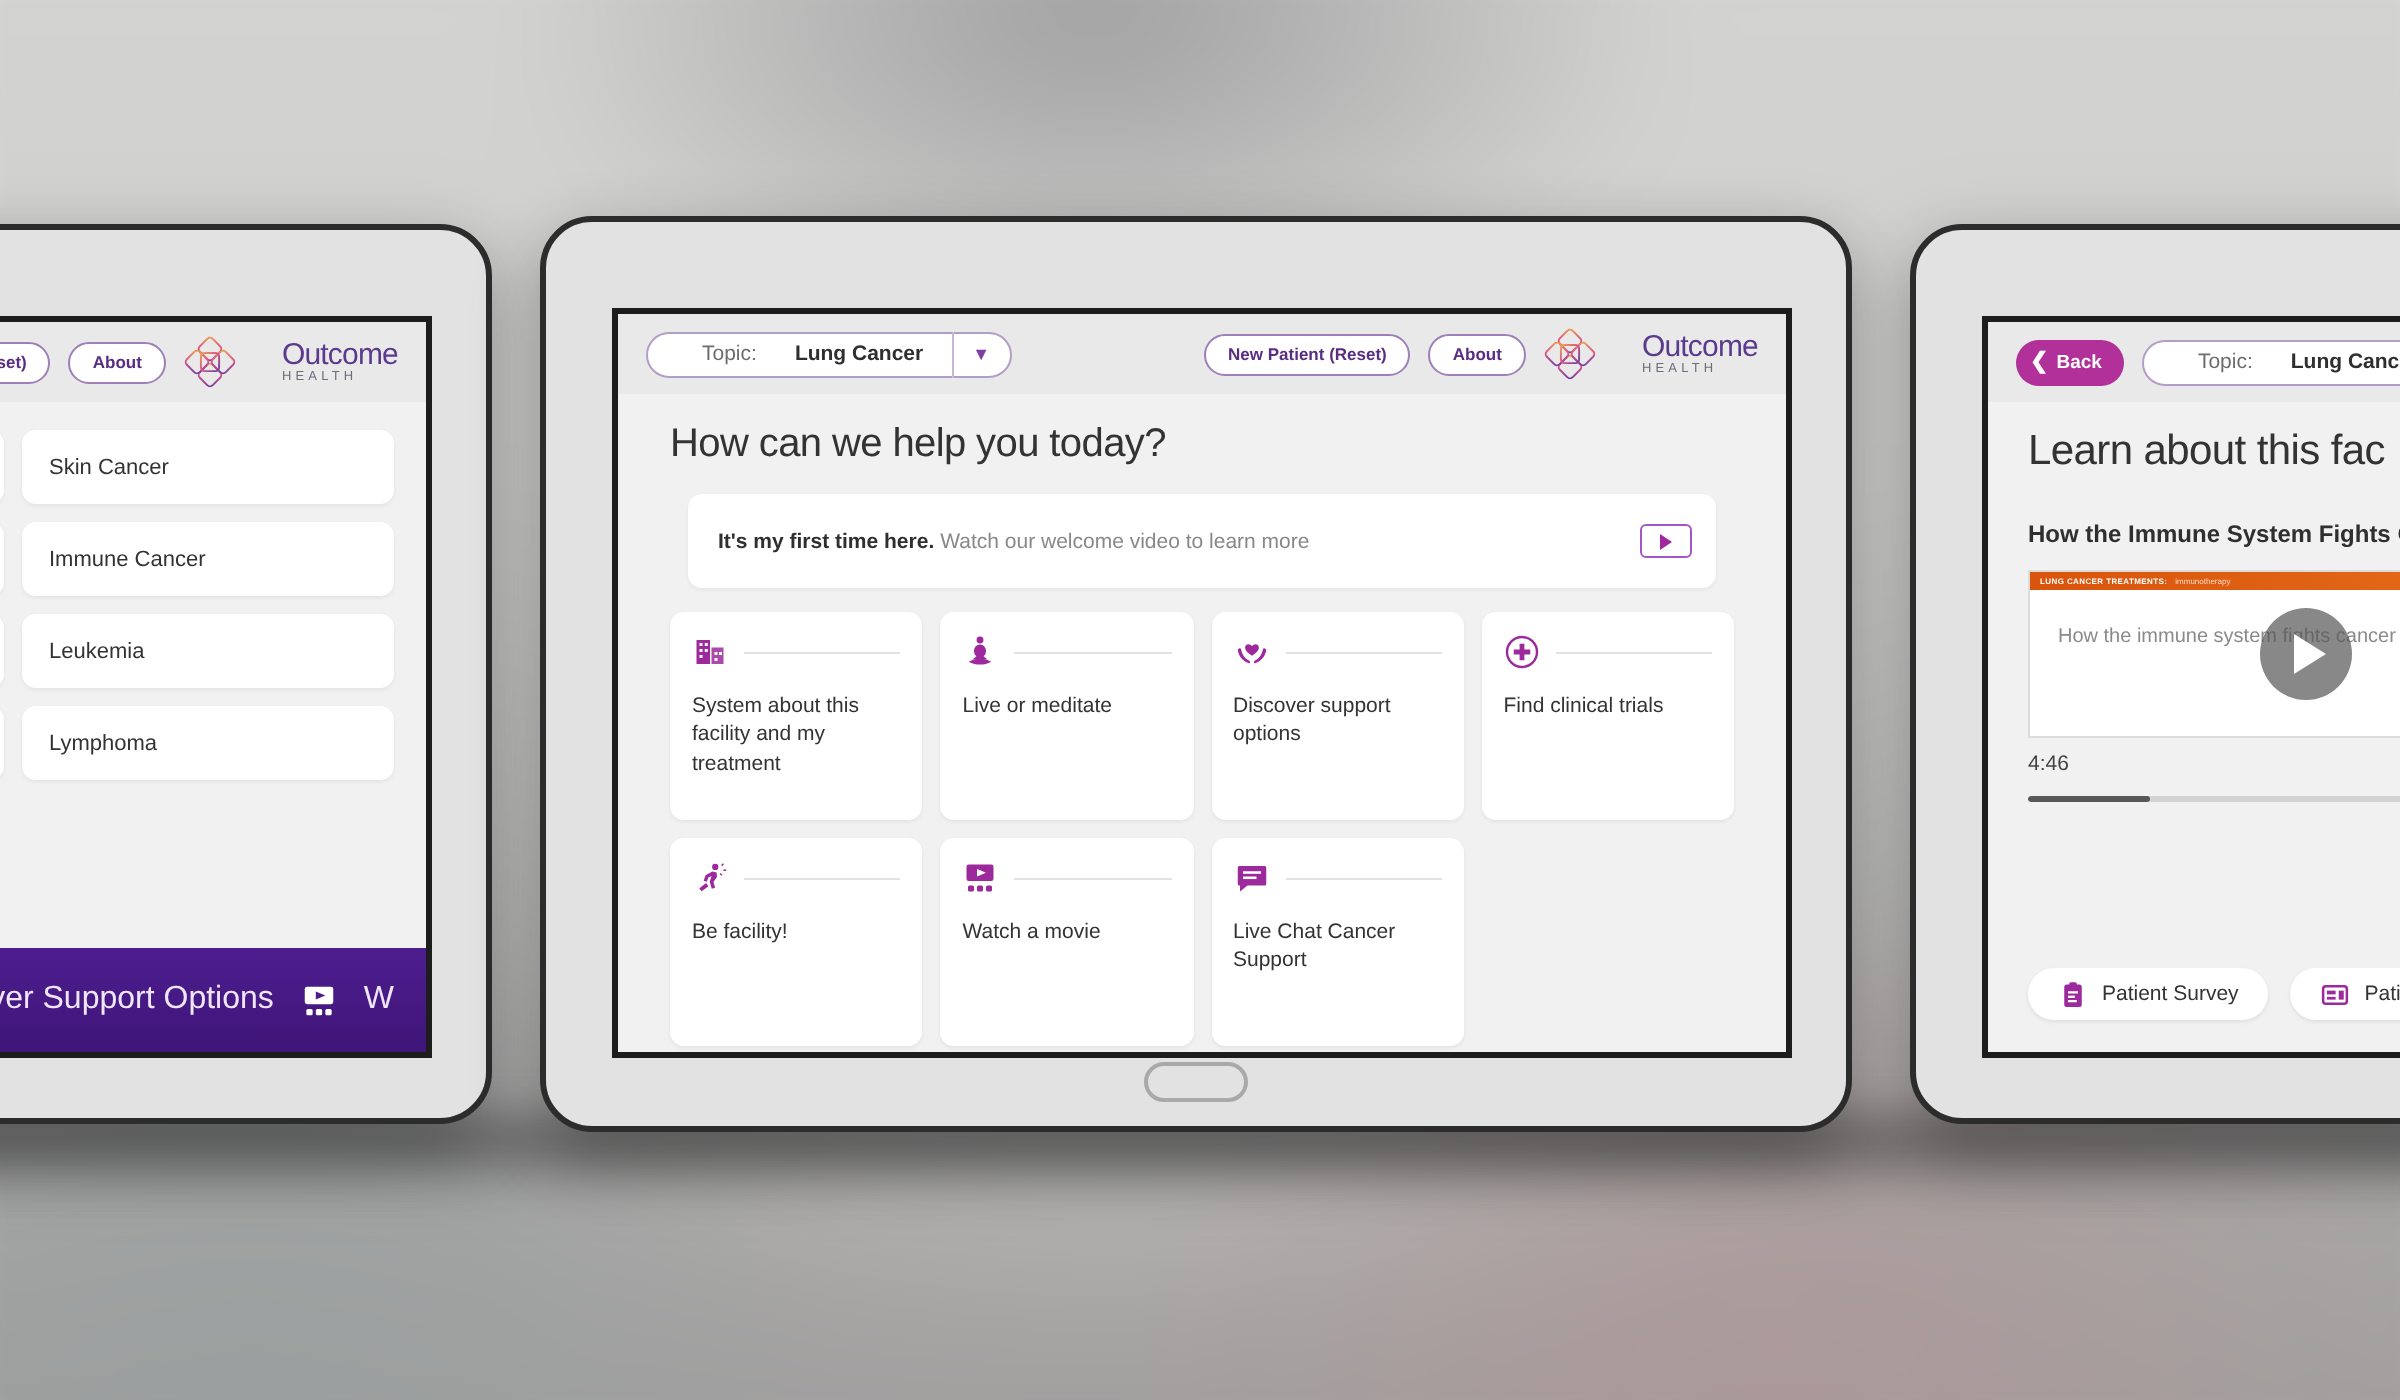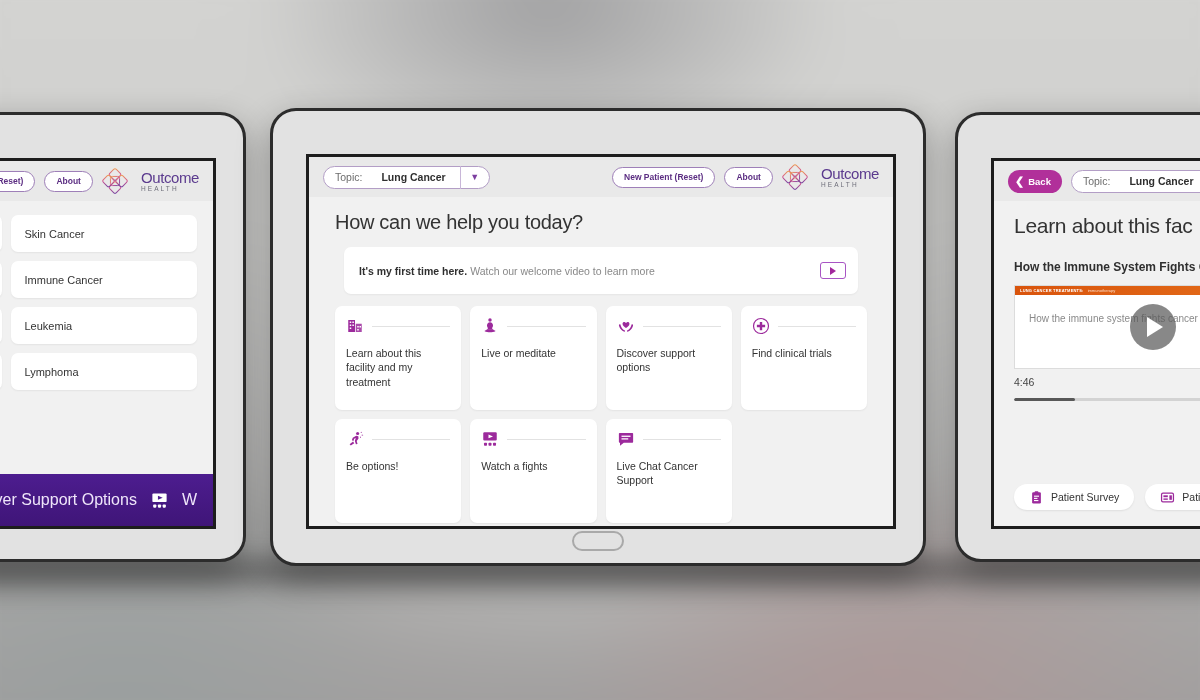--- a/index.html
+++ b/index.html
@@ -91,21 +91,21 @@
     align-items: center;
     height: 23px;
     border: 1px solid #b39ec6;
     border-radius: 12px;
     background: #fff;
     padding: 0 0 0 11px;
     font-size: 10.5px;
     color: #3b3b3b;
     white-space: nowrap;
   }
-  .topic-select .lbl { color: #6d6d6d; }
+  .topic-select .lbl { color: #6d6d6d; margin-left: 16px; }
   .topic-select .val { font-weight: bold; color: #2f2f2f; margin-left: 19px; }
   .topic-sep {
     width: 1px; height: 23px;
     background: #c8b6d8;
     margin-left: 14px;
   }
   .caret {
     width: 28px;
     text-align: center;
     color: #7d3fa0;
@@ -142,21 +142,21 @@
     border-radius: 12px;
     background: #b1309a;
     color: #fff;
     font-size: 9.5px;
     font-weight: bold;
     margin-right: 9px;
   }
   .back-chev { font-size: 11px; line-height: 1; }
 
   
-  .logo { display: flex; align-items: center; gap: 13px; }
+  .logo { display: flex; align-items: center; gap: 23px; }
   .logo-mark { width: 26px; height: 26px; flex: 0 0 26px; }
   .logo-text { line-height: 1; }
   .logo-word {
     font-size: 15px;
     color: #5b3a8e;
     letter-spacing: -0.4px;
   }
   .logo-sub {
     font-size: 6.5px;
     color: #6e6e7a;
@@ -518,21 +518,21 @@
                 <rect x="5" y="10" width="2" height="2" fill="#fff"></rect>
                 <rect x="8.5" y="10" width="2" height="2" fill="#fff"></rect>
                 <rect x="5" y="14" width="2" height="2" fill="#fff"></rect>
                 <rect x="15" y="12" width="2" height="2" fill="#fff"></rect>
                 <rect x="18" y="12" width="2" height="2" fill="#fff"></rect>
                 <rect x="15" y="16" width="2" height="2" fill="#fff"></rect>
               </svg>
             </span>
             <span class="card-rule"></span>
           </div>
-          <div class="card-label">Learn about this facility and my treatment</div>
+          <div class="card-label">System about this facility and my treatment</div>
         </div>
 
         <div class="card">
           <div class="card-top">
             <span class="card-icon">
               <svg viewBox="0 0 24 24" fill="currentColor">
                 <circle cx="12" cy="4" r="2.3"></circle>
                 <path d="M12 7c-2.4 0-4 2-4 4.4 0 1.6.7 2.8 1.6 3.5L7 17h10l-2.6-2.1c.9-.7 1.6-1.9 1.6-3.5C16 9 14.4 7 12 7z"></path>
                 <path d="M4.5 18.5c2.3-1.4 5-2 7.5-2s5.2.6 7.5 2c-2.3 1.3-5 1.9-7.5 1.9s-5.2-.6-7.5-1.9z"></path>
               </svg>
@@ -574,37 +574,37 @@
             <span class="card-icon">
               <svg viewBox="0 0 24 24" fill="currentColor">
                 <circle cx="15.5" cy="4.6" r="2.1"></circle>
                 <path d="M13.6 7.6 9 10.2l-1.2 3.6 2.1.7 1-2.8 2.1-1-1.2 3.8 1.4 4.6 2.2-.6-1.1-3.9 2.4-3.4-.3-2.8z"></path>
                 <path d="M9.4 15.4 4.8 19l1.6 1.8 4.6-3.3z"></path>
                 <path d="M19.4 3.4l1.2-1.2.7.7-1.2 1.2zM20.9 6.3h1.9v1h-1.9zM19.1 8.7l1.1 1.1-.7.7-1.1-1.1z"></path>
               </svg>
             </span>
             <span class="card-rule"></span>
           </div>
-          <div class="card-label">Be options!</div>
+          <div class="card-label">Be facility!</div>
         </div>
 
         <div class="card">
           <div class="card-top">
             <span class="card-icon">
               <svg viewBox="0 0 24 24" fill="currentColor">
                 <rect x="3" y="3" width="18" height="11" rx="1.5"></rect>
                 <polygon points="10,6 16,8.5 10,11" fill="#fff"></polygon>
                 <rect x="4" y="17" width="4" height="4" rx="1"></rect>
                 <rect x="10" y="17" width="4" height="4" rx="1"></rect>
                 <rect x="16" y="17" width="4" height="4" rx="1"></rect>
               </svg>
             </span>
             <span class="card-rule"></span>
           </div>
-          <div class="card-label">Watch a fights</div>
+          <div class="card-label">Watch a movie</div>
         </div>
 
 
         <div class="card">
           <div class="card-top">
             <span class="card-icon">
               <svg viewBox="0 0 24 24" fill="currentColor">
                 <path d="M3.5 4h17a1 1 0 0 1 1 1v11a1 1 0 0 1-1 1H9l-5 4v-4H3.5a1 1 0 0 1-1-1V5a1 1 0 0 1 1-1z"></path>
                 <rect x="6" y="7.5" width="12" height="1.7" fill="#fff"></rect>
                 <rect x="6" y="11" width="9" height="1.7" fill="#fff"></rect>

